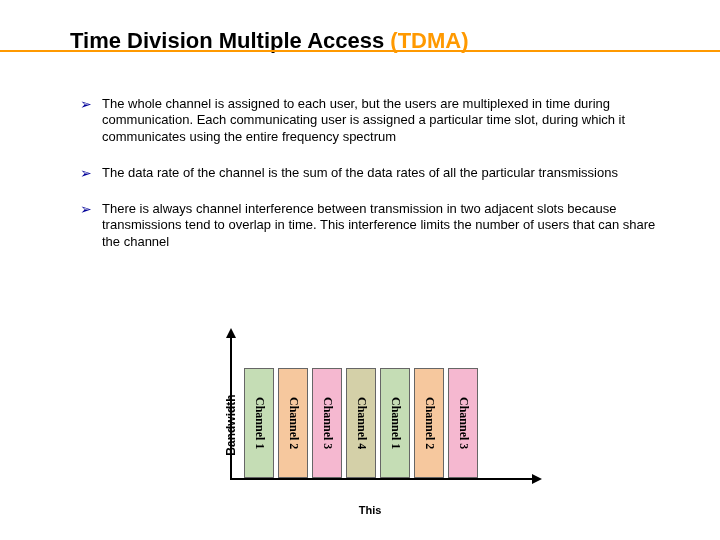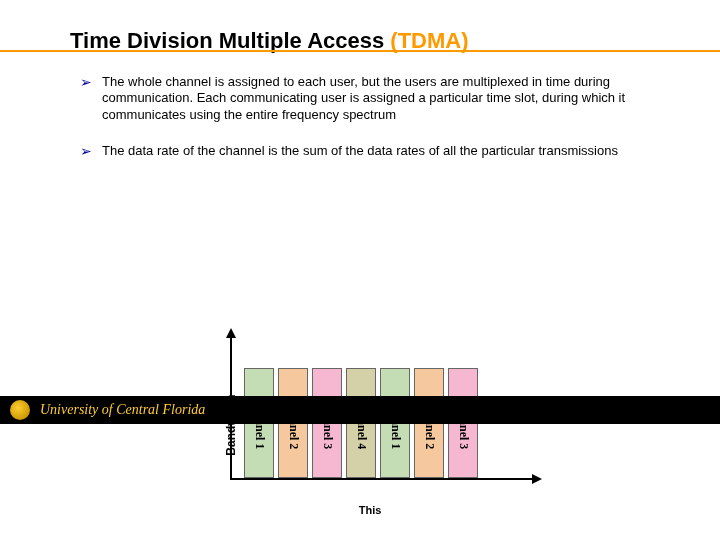--- a/index.html
+++ b/index.html
@@ -6,42 +6,42 @@
   body {
     width: 720px;
     height: 540px;
     background: #fff;
     font-family: Arial, sans-serif;
     position: relative;
     overflow: hidden;
   }
   .slide {
     width: 720px;
-    height: 424px;
+    height: 508px;
     position: relative;
     padding: 20px 32px 0 40px;
   }
   .title {
     font-family: "Comic Sans MS", cursive, sans-serif;
     font-size: 22px;
     font-weight: bold;
     color: #000;
     margin: 8px 0 4px 30px;
   }
   .title .tdma { color: #ff9900; }
   .title-underline {
     position: absolute;
     top: 50px;
     left: 0;
     width: 720px;
     height: 2px;
     background: #ff9900;
   }
   .bullets {
-    margin-top: 20px;
+    margin-top: 42px;
     margin-left: 40px;
     margin-right: 20px;
   }
   .bullet {
     position: relative;
     padding-left: 22px;
     font-size: 13px;
     line-height: 1.25;
     margin-bottom: 20px;
     color: #000;
@@ -165,20 +165,21 @@
 <div class="slide">
 
   <div class="title">
     <span>Time Division Multiple Access </span><span class="tdma">(TDMA)</span>
   </div>
   <div class="title-underline"></div>
 
   <div class="bullets">
     <div class="bullet">The whole channel is assigned to each user, but the users are multiplexed in time during communication. Each communicating user is assigned a particular time slot, during which it communicates using the entire frequency spectrum</div>
     <div class="bullet">The data rate of the channel is the sum of the data rates of all the particular transmissions</div>
+    <div class="bullet">There is always channel interference between transmission in two adjacent slots because transmissions tend to overlap in time. This interference limits the number of users that can share the channel</div>
   </div>
 
   <div class="chart-wrap">
     <div class="y-axis-label">Bandwidth</div>
     <div class="axes">
       <div class="y-axis-line"></div>
       <div class="y-arrow"></div>
       <div class="x-axis-line"></div>
       <div class="x-arrow"></div>
       <div class="bars">
@@ -201,18 +202,14 @@
             <span>Channel 2</span>
           </div>
         <div class="bar" style="background:#f5b8d0">
             <span>Channel 3</span>
           </div>
       </div>
     </div>
     <div class="x-axis-label">This</div>
   </div>
 
-  <div class="footer">
-    <div class="logo"></div>
-    <div class="footer-text">University of Central Florida</div>
-  </div>
 
 </div>
 
 </body></html>

